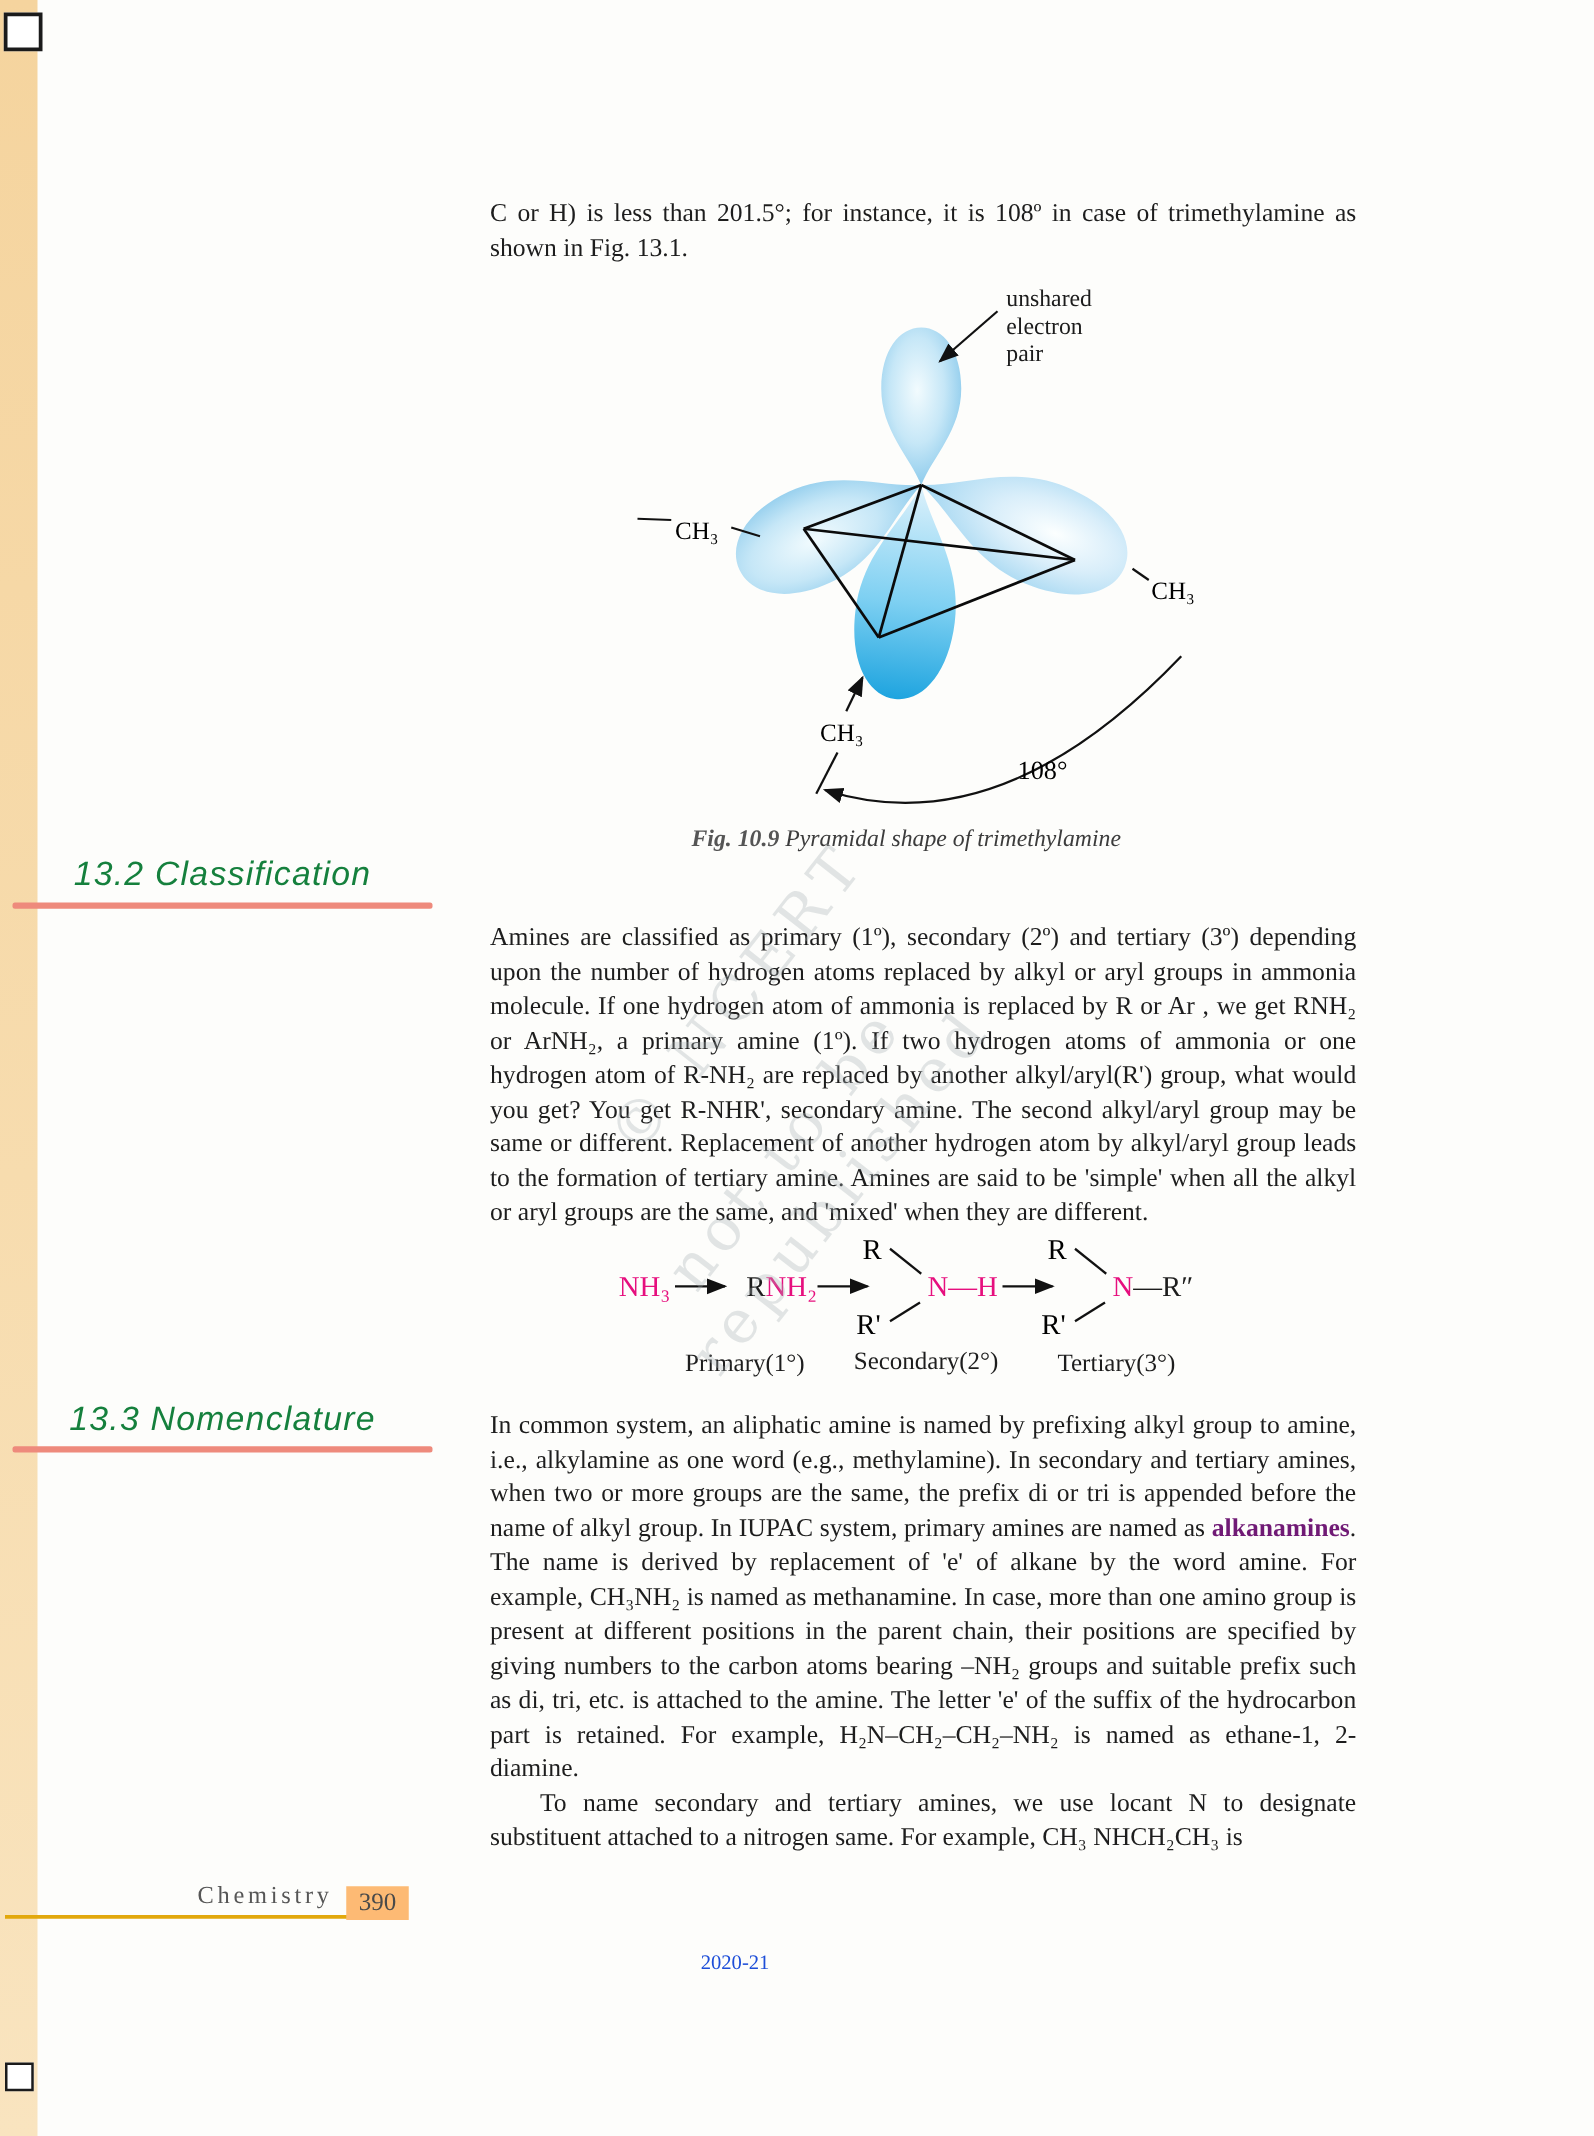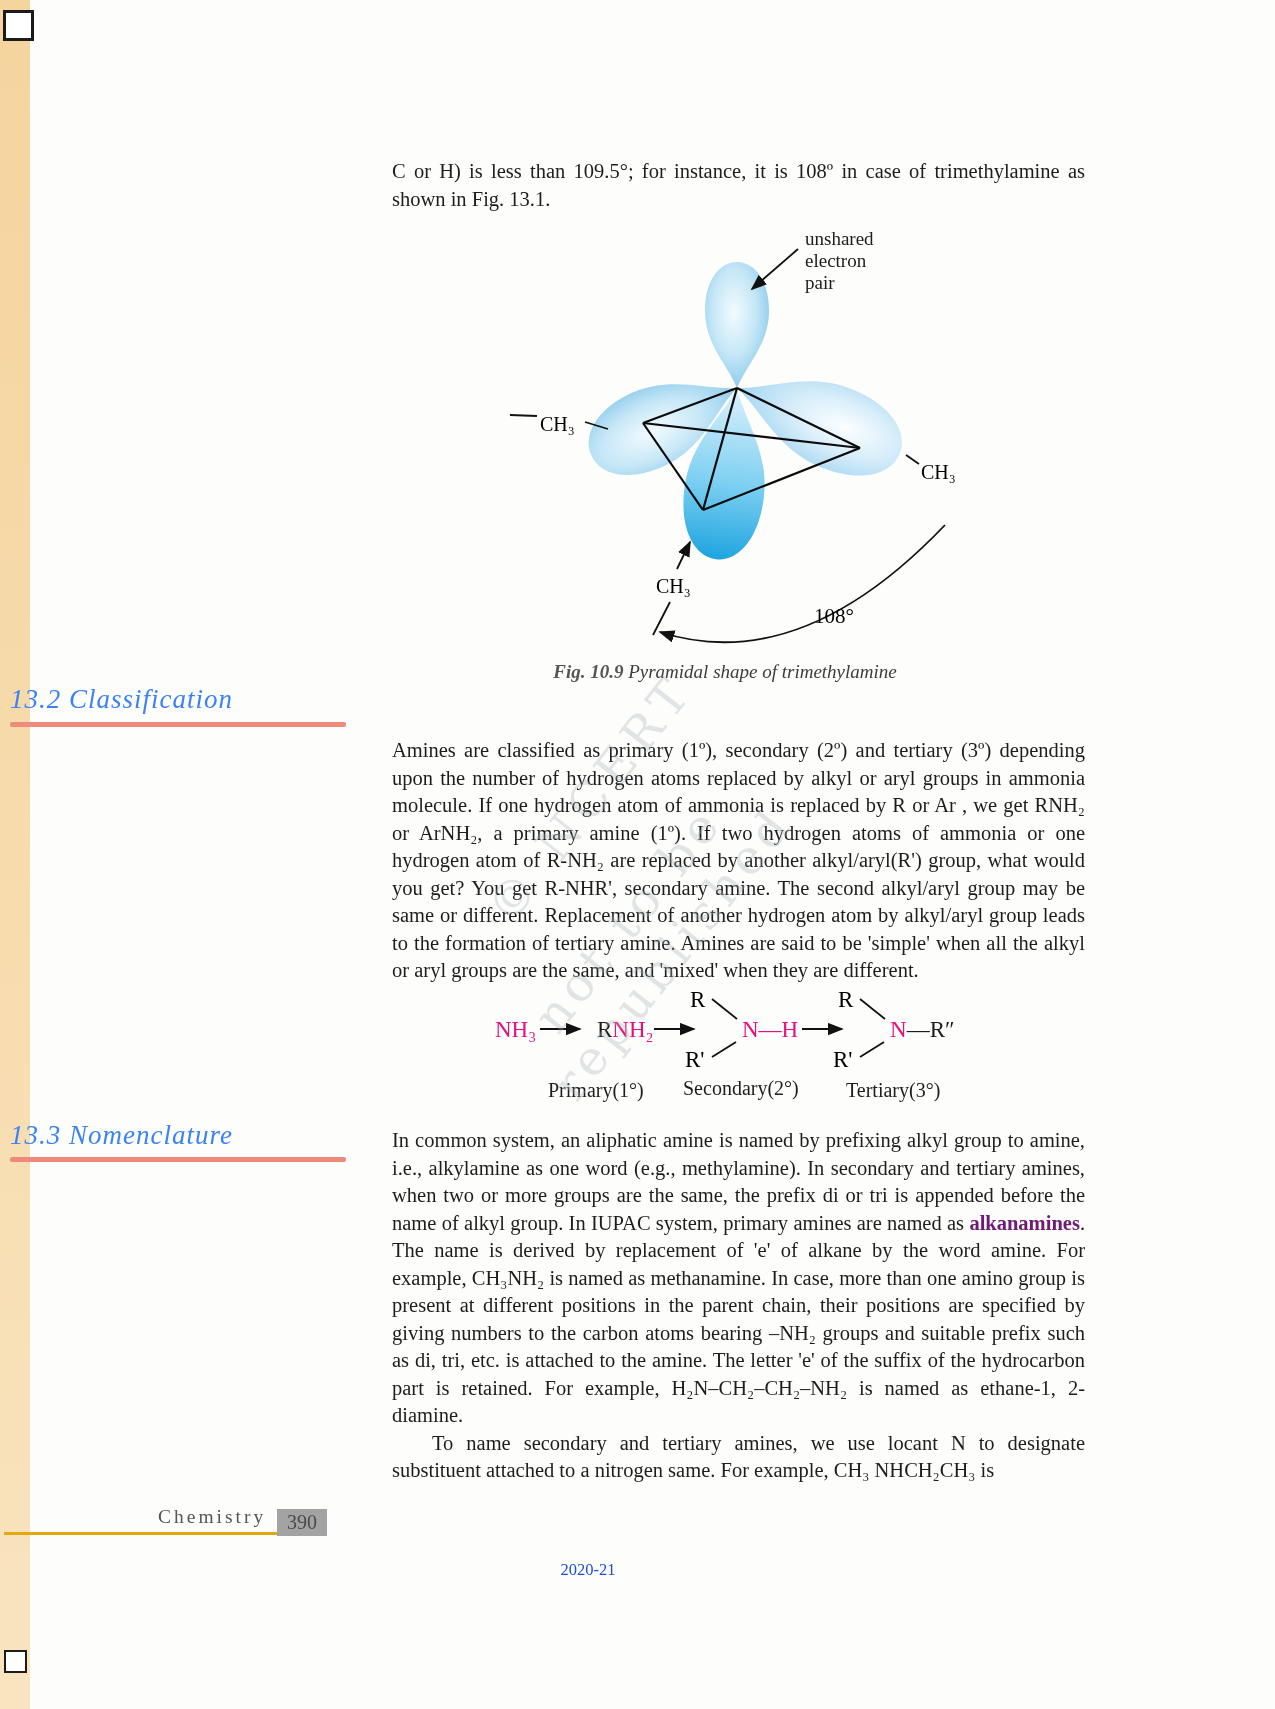--- a/index.html
+++ b/index.html
@@ -15,39 +15,39 @@
   .reg-square.bottom{left:4px;top:1650px;width:19px;height:19px;border-width:2.5px;}
 
   .intro{position:absolute;left:392px;top:158px;width:693px;}
   p.body-text{margin:0;font-size:20.5px;line-height:27.5px;text-align:justify;}
 
   .fig-svg{position:absolute;left:430px;top:215px;}
   .fig-caption{position:absolute;left:450px;top:661px;width:550px;text-align:center;
     font-size:19px;font-style:italic;color:#3c3c3c;}
   .fig-caption .cap-label{font-weight:bold;color:#555;}
 
-  .sec-head{position:absolute;left:10px;width:336px;text-align:left;
-    font-size:27px;font-style:italic;color:#3b82f6;letter-spacing:1px;
-    font-family:Liberation Serif, serif;}
+  .sec-head{position:absolute;left:10px;width:336px;text-align:center;
+    font-size:27px;font-style:italic;color:#15803d;letter-spacing:1px;
+    font-family:Liberation Sans, sans-serif;}
   .sec-rule{position:absolute;left:10px;width:336px;height:5px;background:#ee8a7c;border-radius:2px;}
   .head-132{top:684px;}  .rule-132{top:722px;}
   .head-133{top:1120px;} .rule-133{top:1157px;}
 
   .para-132{position:absolute;left:392px;top:737px;width:693px;}
   .para-133{position:absolute;left:392px;top:1127px;width:693px;}
   .para-133 .p2{text-indent:40px;}
   b.kw{font-weight:bold;color:#701a75;}
 
   .scheme-svg{position:absolute;left:440px;top:985px;}
 
   .footer-book{position:absolute;left:158px;top:1506px;font-size:19.5px;
     letter-spacing:3px;color:#565656;}
   .footer-rule{position:absolute;left:4px;top:1532px;width:322px;height:3px;background:#e2a80c;}
   .footer-pagebox{position:absolute;left:277px;top:1509px;width:50px;height:27px;
-    background:#a3a3a3;text-align:center;line-height:27px;font-size:20px;color:#4a4a4a;}
+    background:#fdba74;text-align:center;line-height:27px;font-size:20px;color:#4a4a4a;}
   .edition{position:absolute;left:508px;top:1560px;width:160px;text-align:center;
     font-size:16.5px;color:#1d4ed8;}
 
   .watermark{position:absolute;color:#a9b2b6;opacity:0.32;pointer-events:none;
     font-family:"DejaVu Serif",serif;text-align:center;z-index:6;}
   .wm1{left:380px;top:770px;width:420px;font-size:48px;letter-spacing:8px;
     transform:rotate(-52deg);}
   .wm2{left:330px;top:880px;width:640px;font-size:48px;letter-spacing:6px;
     transform:rotate(-52deg);}
   svg text{font-family:"Liberation Serif","DejaVu Serif",serif;}
@@ -55,21 +55,21 @@
 </head>
 <body>
 
 <div class="page">
 
   <div class="side-band"></div>
   <div class="reg-square top"></div>
   <div class="reg-square bottom"></div>
 
   <div class="intro">
-    <p class="body-text">C or H) is less than 109.5°; for instance, it is 108º in case of trimethylamine as shown in Fig. 13.1.</p>
+    <p class="body-text">C or H) is less than 201.5°; for instance, it is 108º in case of trimethylamine as shown in Fig. 13.1.</p>
   </div>
 
   <svg class="fig-svg" width="545" height="445" viewBox="0 0 545 445">
     <defs>
       <radialGradient id="lobeLight" cx="45%" cy="35%" r="75%">
         <stop offset="0%" stop-color="#fcffff"></stop>
         <stop offset="40%" stop-color="#d9eefa"></stop>
         <stop offset="80%" stop-color="#a9d9f2"></stop>
         <stop offset="100%" stop-color="#7fc4e9"></stop>
       </radialGradient>

